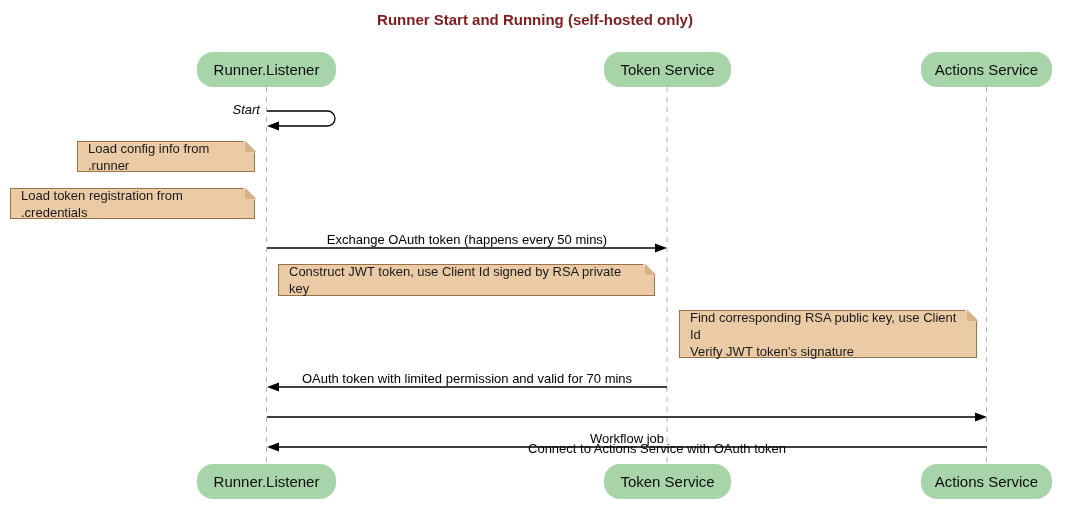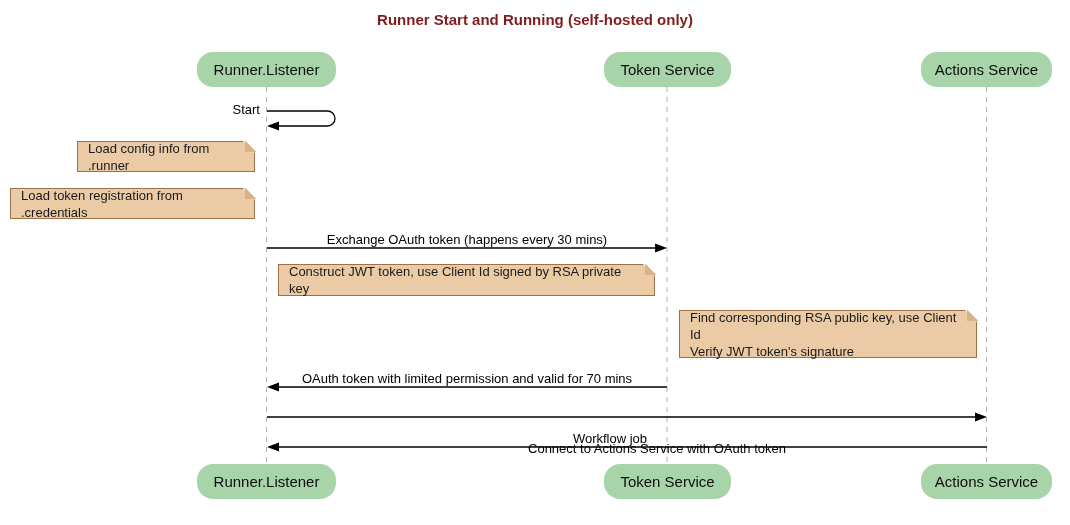--- a/index.html
+++ b/index.html
@@ -139,25 +139,25 @@
   <div class="participant" style="left:197px; top:464px; width:139px;">
     <span>Runner.Listener</span>
   </div>
   <div class="participant" style="left:604px; top:464px; width:127px;">
     <span>Token Service</span>
   </div>
   <div class="participant" style="left:921px; top:464px; width:131px;">
     <span>Actions Service</span>
   </div>
 
-  <div class="mlabel right-align" style="left:260px; top:103px;">Start</div>
-  <div class="mlabel" style="left:467px; top:233px;">Exchange OAuth token (happens every 30 mins)</div>
+  <div class="mlabel right-align" style="left:260px; top:103px;font-style:italic;">Start</div>
+  <div class="mlabel" style="left:467px; top:233px;">Exchange OAuth token (happens every 50 mins)</div>
   <div class="mlabel" style="left:467px; top:372px;">OAuth token with limited permission and valid for 70 mins</div>
   <div class="mlabel" style="left:657px; top:402px;margin-top:40px;">Connect to Actions Service with OAuth token</div>
-  <div class="mlabel" style="left:610px; top:432px;">Workflow job</div>
+  <div class="mlabel" style="left:627px; top:432px;">Workflow job</div>
 
   <div class="note" style="left:10px; top:188px; width:245px; height:31px;">
     <span class="note-text">Load token registration from .credentials</span>
   </div>
   <div class="note" style="left:77px; top:141px; width:178px; height:31px;">
     <span class="note-text">Load config info from .runner</span>
   </div>
   <div class="note left-text" style="left:679px; top:310px; width:298px; height:48px;">
     <span class="note-text">Find corresponding RSA public key, use Client Id
 Verify JWT token's signature</span>

